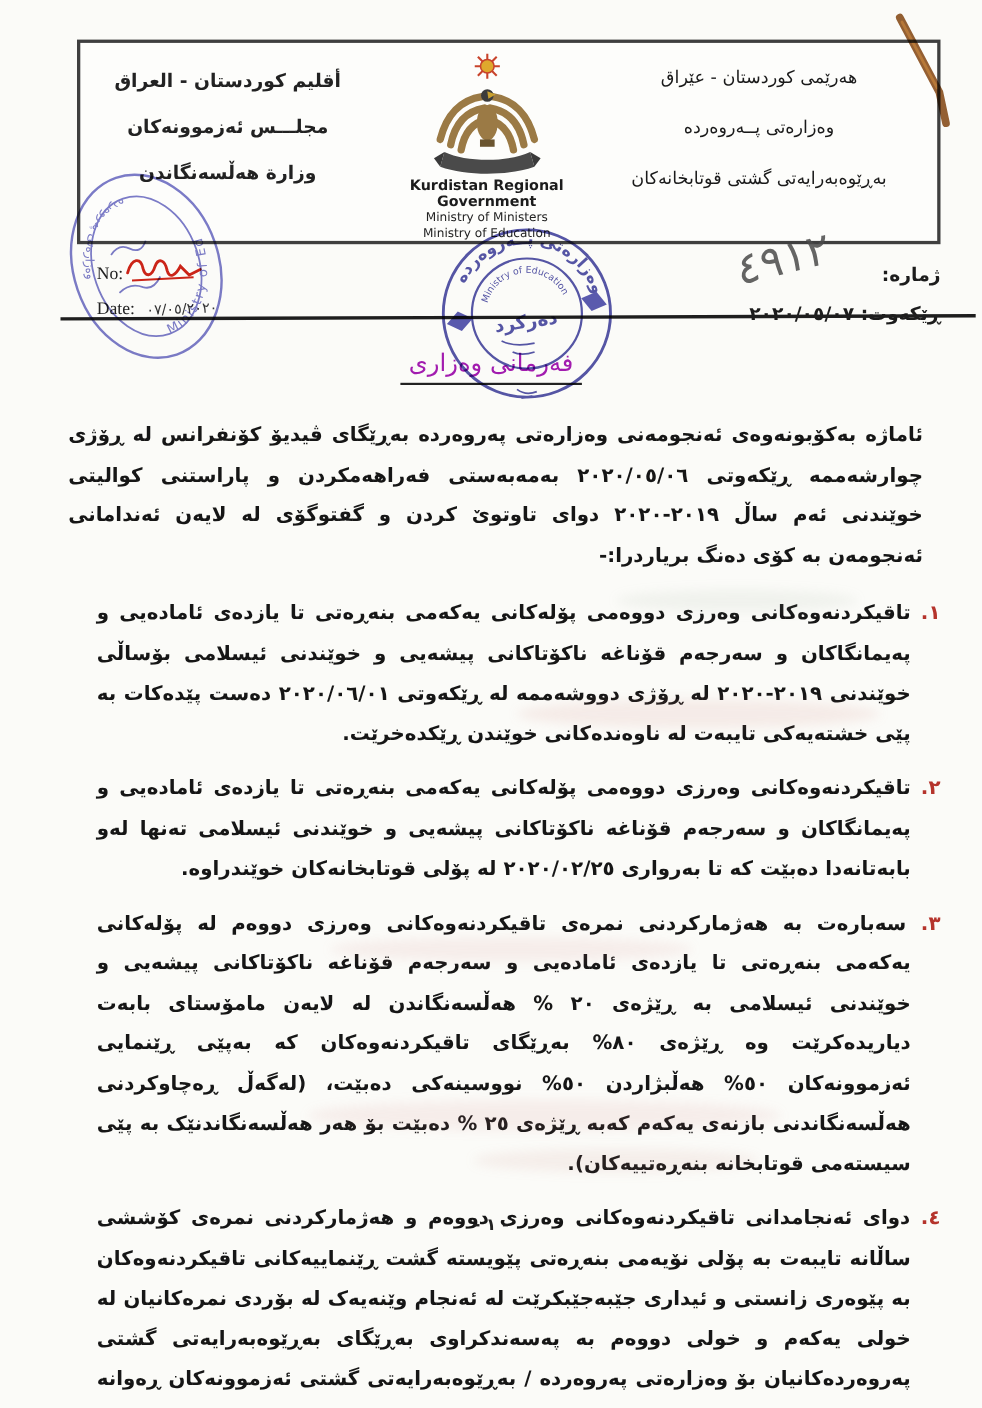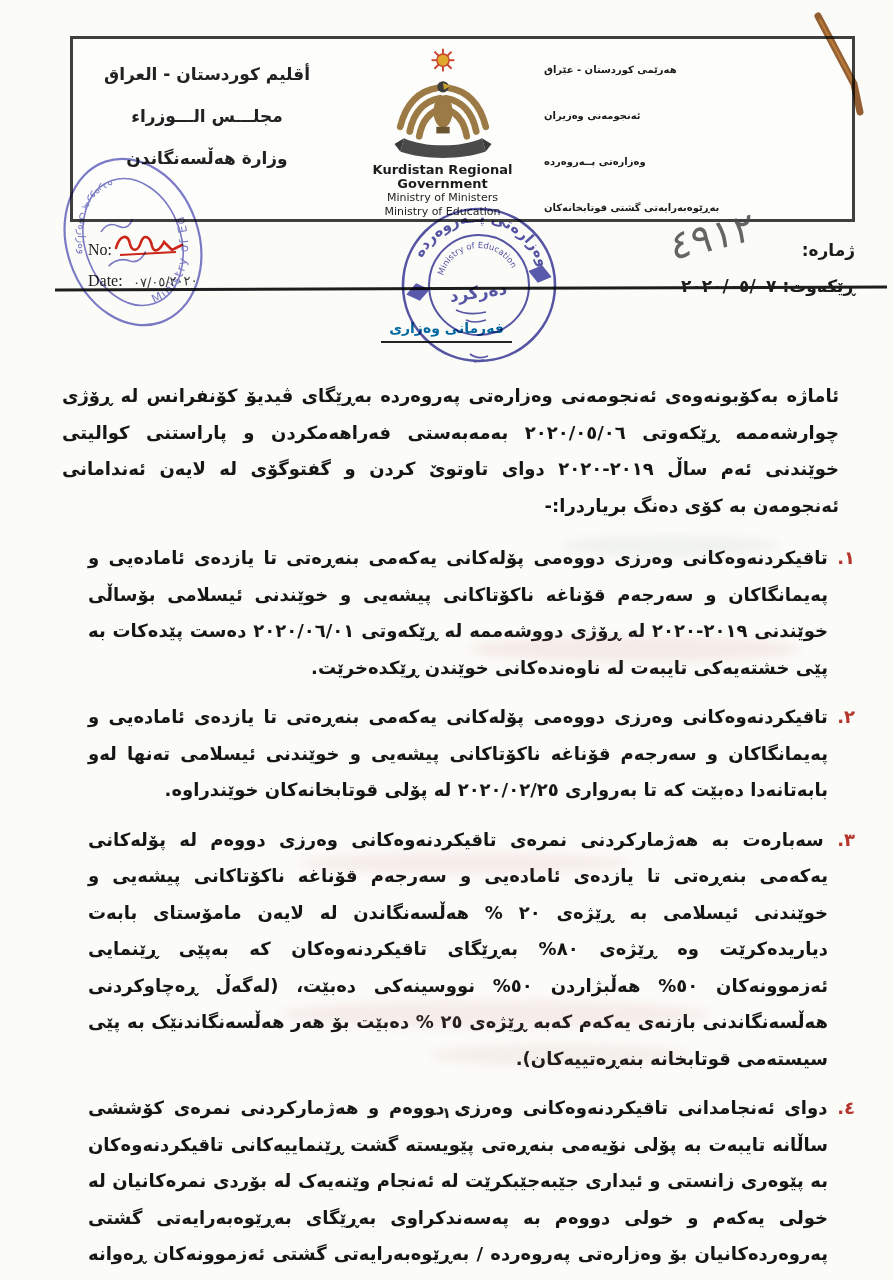--- a/index.html
+++ b/index.html
@@ -16,43 +16,43 @@
   }
   .hdr-left {
     width:268px; padding-top:14px; text-align:center; direction:rtl;
     font-weight:bold; font-size:17px; line-height:42px; color:#222;
   }
   .hdr-center { flex:1; display:flex; flex-direction:column; align-items:center; padding-top:6px; }
   .emblem-caption { text-align:center; line-height:14px; margin-top:2px; }
   .emblem-caption .cap1 { font-weight:bold; font-size:13px; }
   .emblem-caption .cap2, .emblem-caption .cap3 { font-size:11px; color:#222; }
   .hdr-right {
-    width:292px; padding:8px 16px 0 0; text-align:left; direction:rtl;
-    font-weight:bold; font-size:10px; line-height:46px; color:#1a1a1a;
+    width:292px; padding:8px 16px 0 0; text-align:center; direction:rtl;
+    font-weight:normal; font-size:16px; line-height:46px; color:#1a1a1a;
   }
   
   .ref-left {
     position:absolute; left:88px; top:234px; width:230px;
     font-family:"Liberation Serif", serif; font-size:16px; color:#222; line-height:31px;
   }
   .ref-left .hand-date { font-family:"DejaVu Sans", sans-serif; font-size:13px; color:#333;
     display:inline-block; transform:rotate(-2deg); letter-spacing:2px; margin-left:6px; }
   .ref-right {
     position:absolute; right:38px; top:232px; width:260px; direction:rtl; text-align:right;
     font-weight:bold; font-size:17px; line-height:36px;
   }
   .hand-number {
     position:absolute; right:100px; top:-14px; font-size:40px; font-weight:normal;
     color:#4a4a4a; transform:rotate(-14deg) skewX(-6deg); letter-spacing:8px; opacity:.85;
   }
   
   .thick-rule { position:absolute; left:55px; top:287px; width:832px; height:3px; background:#1e1e1e; transform:rotate(-0.2deg); }
   .doc-title { position:absolute; top:318px; left:0; right:0; text-align:center; z-index:3; }
   .doc-title span {
-    display:inline-block; font-weight:bold; font-size:14px; color:#0369a1;
+    display:inline-block; font-weight:normal; font-size:22px; color:#a21caf;
     border-bottom:2.5px solid #222; padding:0 8px 5px;
   }
   
   .body-text {
     position:absolute; top:362px; right:38px; left:46px; direction:rtl;
     font-size:18px; font-weight:bold; line-height:36.5px; text-align:justify; color:#161616;
   }
   .intro { margin:16px; }
   .items { margin-top:12px;margin-left:42px; }
   .item { margin-top:13px; padding-right:27px; text-indent:-27px; }
@@ -76,21 +76,21 @@
   .s5 { left:560px; top:536px; width:220px; height:20px; background:rgba(150,170,150,.10); }
 </style>
 </head>
 <body>
 
 <div class="page">
 
   <div class="header-box">
     <div class="hdr-left">
       <div>أقليم كوردستان - العراق</div>
-      <div>مجلـــس الـــوزراء</div>
+      <div>مجلـــس ئەزموونەکان</div>
       <div>وزارة هەڵسەنگاندن</div>
     </div>
     <div class="hdr-center">
 
       <svg width="150" height="122" viewBox="0 0 150 122">
 
         <g stroke="#c8432b" stroke-width="2">
           <line x1="75" y1="4" x2="75" y2="28"></line>
           <line x1="63" y1="16" x2="87" y2="16"></line>
           <line x1="66" y1="7" x2="84" y2="25"></line>
@@ -119,21 +119,20 @@
         <path d="M116,98 L126,104 L120,112 Z" fill="#3a3a3a"></path>
       </svg>
       <div class="emblem-caption">
         <div class="cap1">Kurdistan Regional Government</div>
         <div class="cap2">Ministry of Ministers</div>
         <div class="cap3">Ministry of Education</div>
       </div>
     </div>
     <div class="hdr-right">
       <div>هەرێمی کوردستان - عێراق</div>
-      <div>ئەنجومەنی وەزیران</div>
       <div>وەزارەتی پــەروەردە</div>
       <div>بەڕێوەبەرایەتی گشتی قوتابخانەکان</div>
     </div>
   </div>
 
   <svg class="stamp oval-stamp" width="150" height="180" viewBox="0 0 150 180">
     <defs>
       <path id="ovR" d="M75,155 A56,74 0 0 0 131,81"></path>
       <path id="ovL" d="M75,25 A56,74 0 0 0 19,99"></path>
     </defs>

